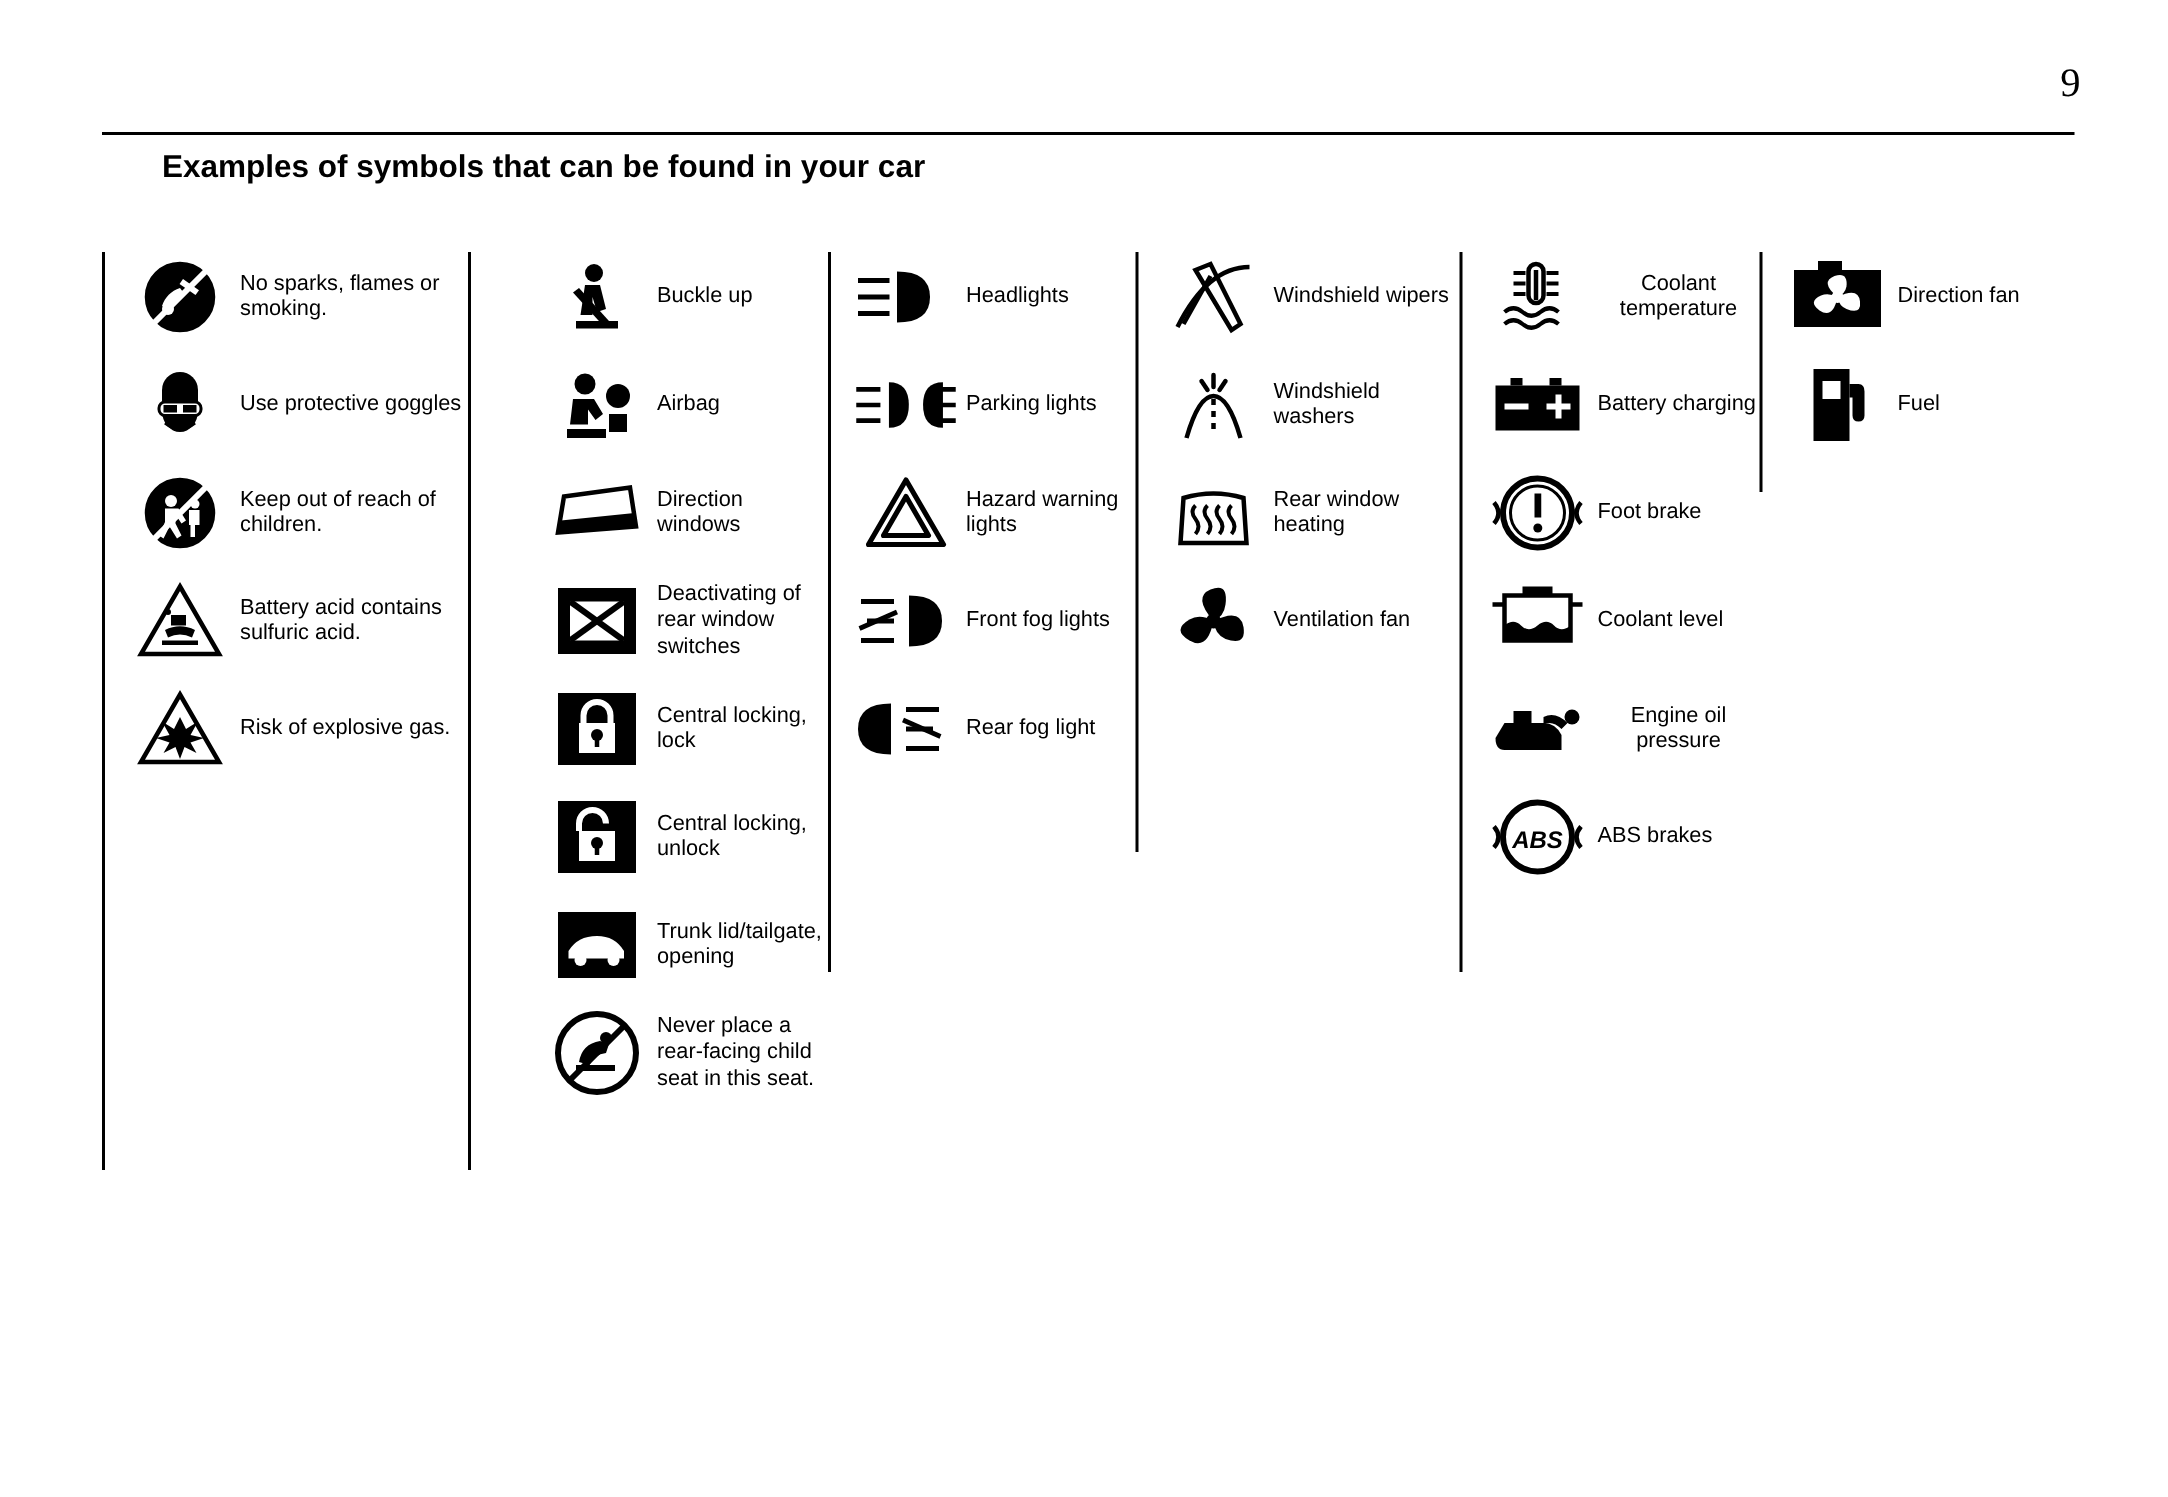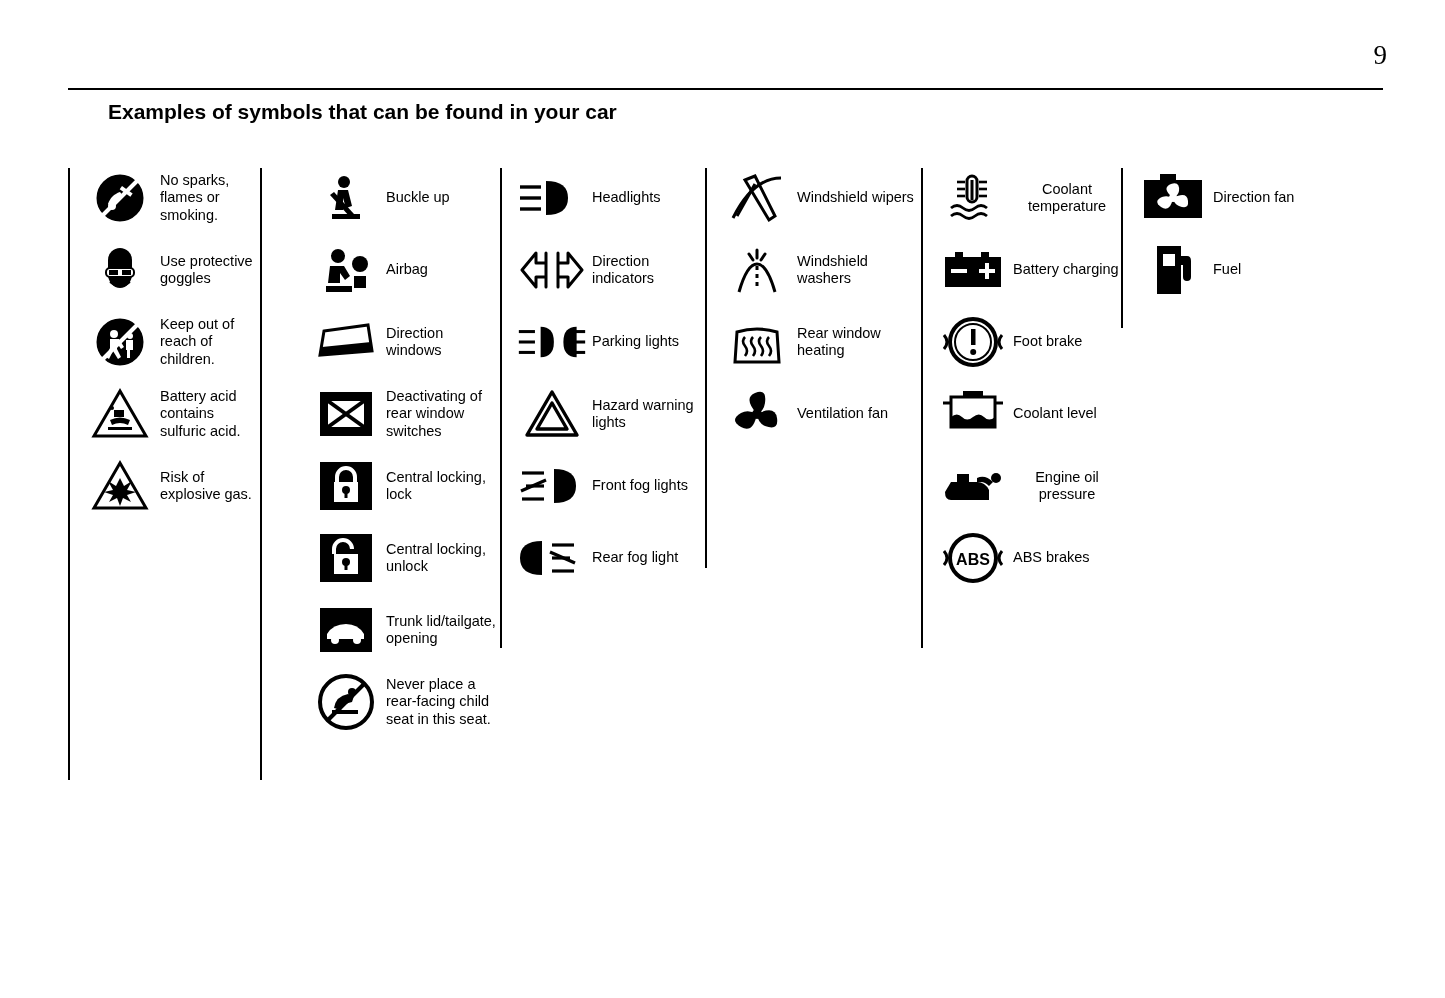--- a/index.html
+++ b/index.html
@@ -50,40 +50,41 @@
     top: 168px;
     display: flex;
     align-items: flex-start;
   }
   .col {
     position: relative;
     border-left: 2px solid #000;
     padding-left: 14px;
     box-sizing: border-box;
   }
-  .col-1 { width: 192px; }
+  .col-1 { width: 244px; }
   .col-2 { width: 240px; padding-left: 48px; }
   .col-3 { width: 205px; }
   .col-4 { width: 216px; }
   .col-5 { width: 200px; }
   .col-6 { width: 200px; }
 
   .entry {
     display: flex;
     align-items: center;
     margin-bottom: 12px;
     min-height: 60px;
   }
   .sym {
     width: 72px;
     min-width: 72px;
     height: 60px;
     display: flex;
     align-items: center;
     justify-content: center;
+    font-style: italic;
   }
   .sym svg { display: block; }
   .lbl {
     font-size: 14.5px;
     line-height: 1.18;
     padding-left: 4px;
   }
 </style>
 </head>
 <body>
@@ -291,29 +292,20 @@
             <g stroke="#000" stroke-width="3.4" stroke-linecap="butt">
               <line x1="4" y1="12" x2="25" y2="12"></line>
               <line x1="4" y1="23" x2="25" y2="23"></line>
               <line x1="4" y1="34" x2="25" y2="34"></line>
             </g>
           </svg>
         </div>
         <div class="lbl">Headlights</div>
       </div>
 
-      <div class="entry">
-        <div class="sym">
-          <svg width="72" height="46" viewBox="0 0 72 46">
-            <path d="M30 6 L30 16 L20 16 L20 6 L6 23 L20 40 L20 30 L30 30 L30 40 Z" fill="none" stroke="#000" stroke-width="3" stroke-linejoin="round"></path>
-            <path d="M42 6 L42 16 L52 16 L52 6 L66 23 L52 40 L52 30 L42 30 L42 40 Z" fill="none" stroke="#000" stroke-width="3" stroke-linejoin="round"></path>
-          </svg>
-        </div>
-        <div class="lbl">Direction indicators</div>
-      </div>
 
       <div class="entry">
         <div class="sym">
           <svg width="76" height="46" viewBox="0 0 76 46">
             <g stroke="#000" stroke-width="3.2">
               <line x1="3" y1="12" x2="20" y2="12"></line>
               <line x1="3" y1="23" x2="20" y2="23"></line>
               <line x1="3" y1="34" x2="20" y2="34"></line>
             </g>
             <path d="M26 7 q14 0 14 16 q0 16 -14 16z" fill="#000"></path>

